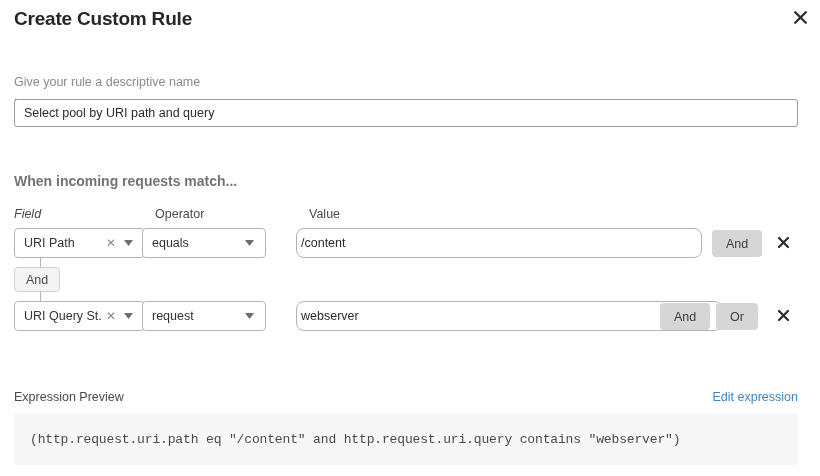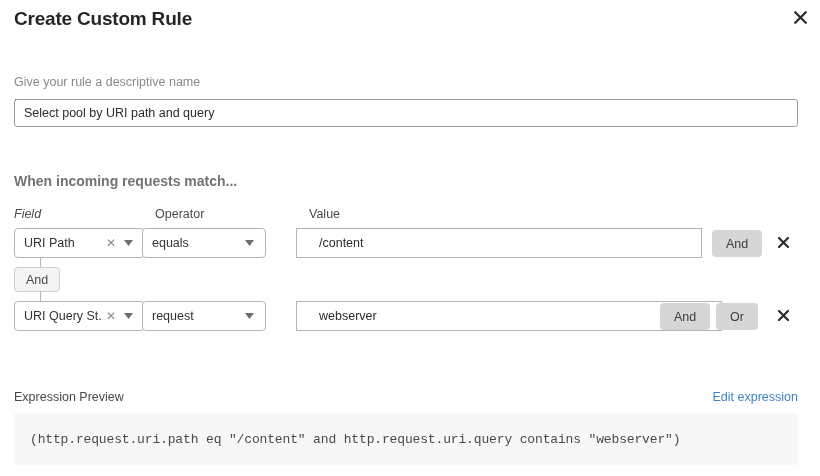--- a/index.html
+++ b/index.html
@@ -135,26 +135,26 @@
     margin: 0 11px 0 5px;
     background: #6d6d6d;
     clip-path: polygon(0 0, 100% 0, 50% 100%);
   }
 
   .value-input {
     position: absolute;
     left: 296px;
     height: 30px;
     border: 1px solid #b4b4b4;
-    border-radius: 0;
+    border-radius: 8px;
     background: #fff;
     font-family: "Liberation Sans", sans-serif;
     font-size: 12.5px;
     color: #2b2b2b;
-    padding: 0 22px;
+    padding: 0 4px;
     outline: none;
   }
   .value-input.w1 { width: 406px; }
   .value-input.w2 { width: 426px; }
 
   .chip-btn {
     position: absolute;
     height: 27px;
     top: 2px;
     border: none;

